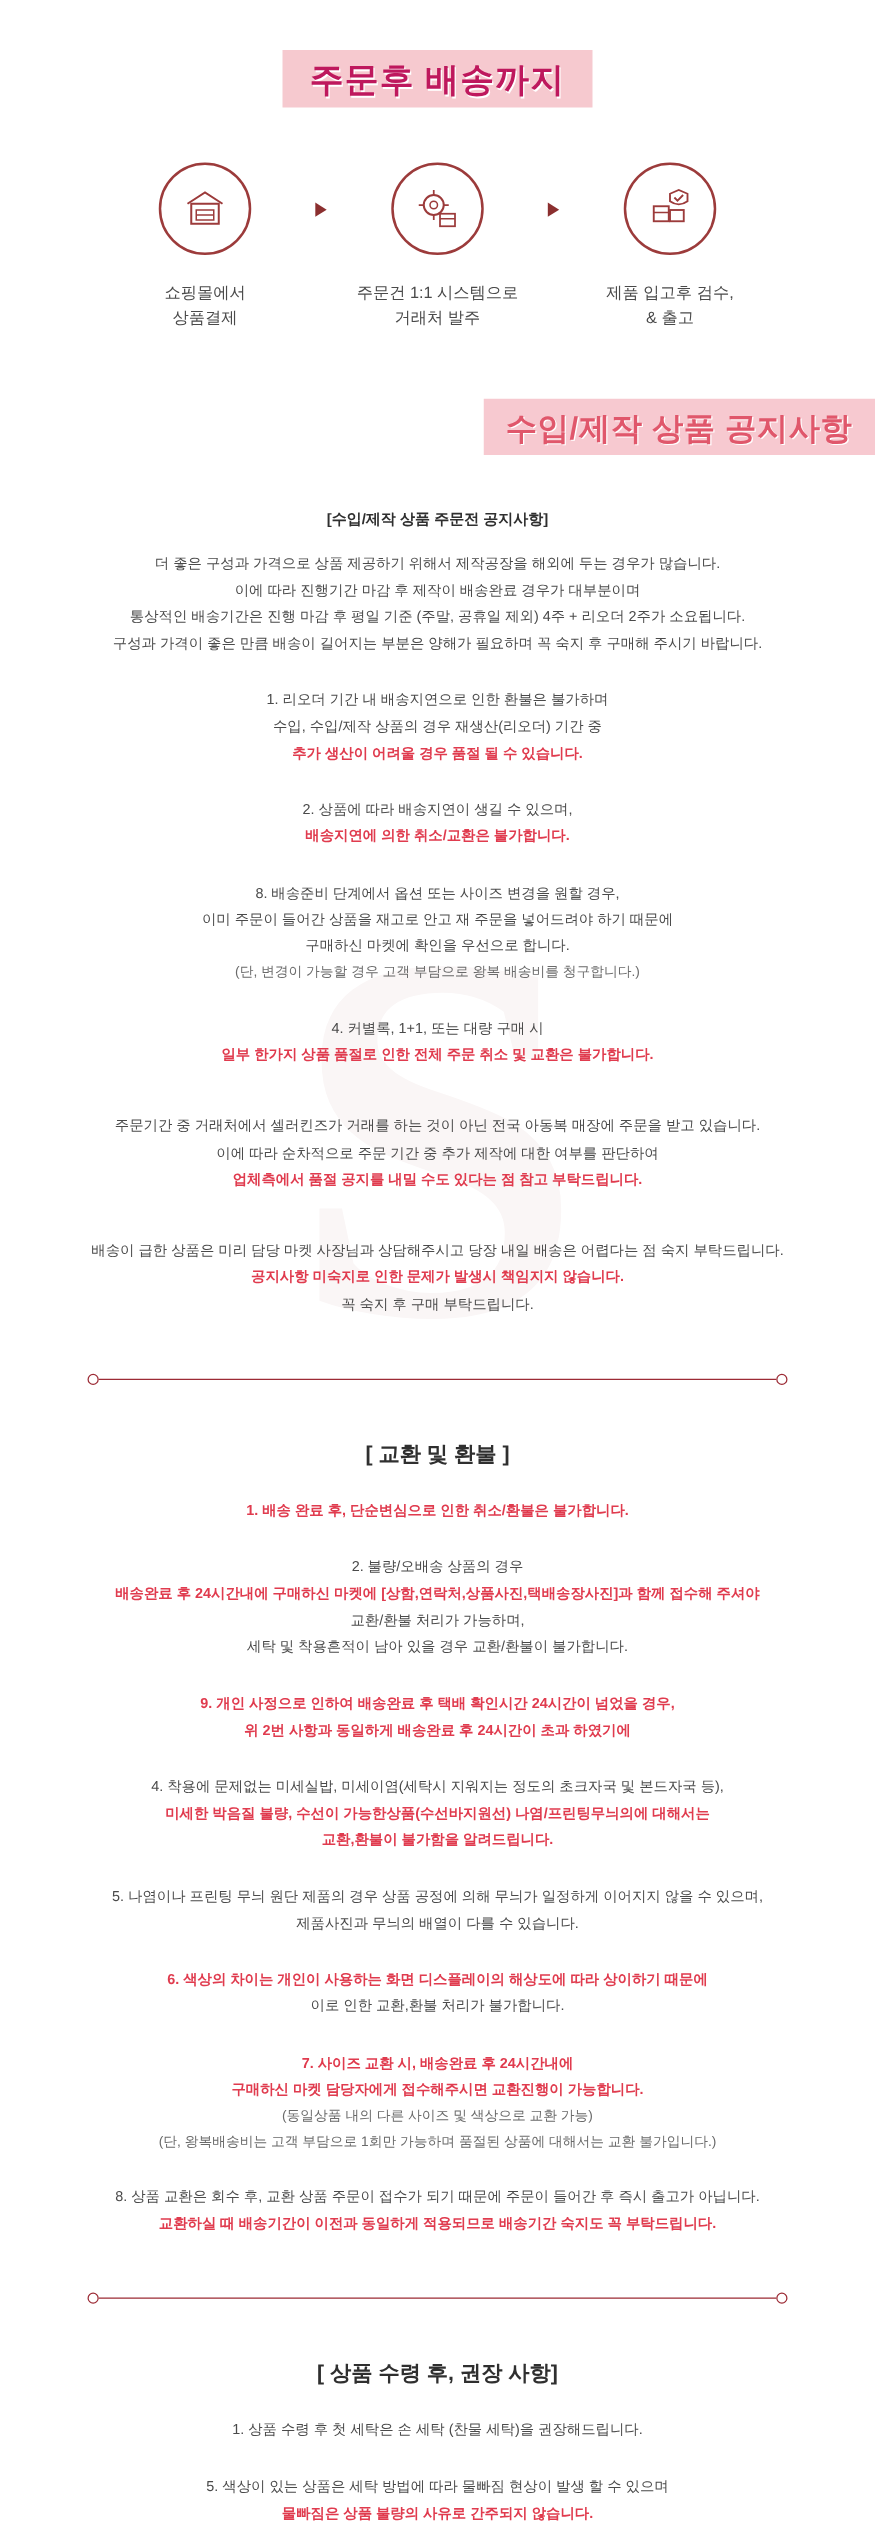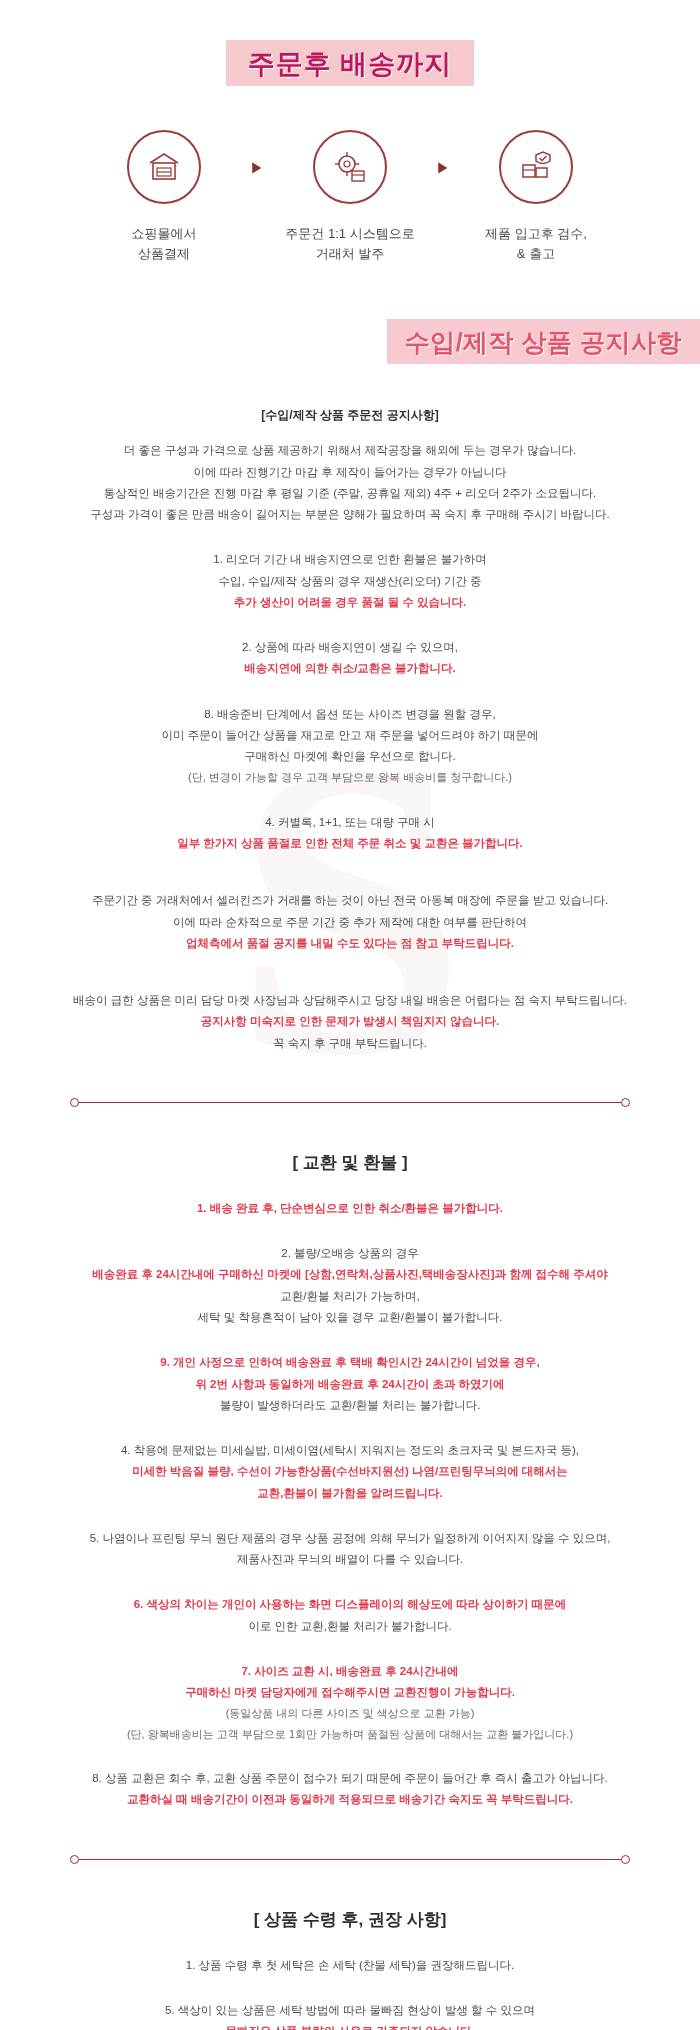--- a/index.html
+++ b/index.html
@@ -243,21 +243,21 @@
       </div>
     </div>
 
     <div class="spacer-40"></div>
     <div class="block">
       <span class="head-bold">[수입/제작 상품 주문전 공지사항]</span>
     </div>
 
     <div class="block gap-sm">
       <div>더 좋은 구성과 가격으로 상품 제공하기 위해서 제작공장을 해외에 두는 경우가 많습니다.</div>
-      <div>이에 따라 진행기간 마감 후 제작이 들어가는 경우가 아닙니다</div>
+      <div>이에 따라 진행기간 마감 후 제작이 배송완료 경우가 대부분이며</div>
       <div>통상적인 배송기간은 진행 마감 후 평일 기준 (주말, 공휴일 제외) 4주 + 리오더 2주가 소요됩니다.</div>
       <div>구성과 가격이 좋은 만큼 배송이 길어지는 부분은 양해가 필요하며 꼭 숙지 후 구매해 주시기 바랍니다.</div>
     </div>
 
     <div class="block gap-md">
       <div>1. 리오더 기간 내 배송지연으로 인한 환불은 불가하며</div>
       <div>수입, 수입/제작 상품의 경우 재생산(리오더) 기간 중</div>
       <div class="red">추가 생산이 어려울 경우 품절 될 수 있습니다.</div>
     </div>
 
@@ -305,21 +305,20 @@
     <div class="block gap-md">
       <div>2. 불량/오배송 상품의 경우</div>
       <div class="red">배송완료 후 24시간내에 구매하신 마켓에 [상함,연락처,상품사진,택배송장사진]과 함께 접수해 주셔야</div>
       <div>교환/환불 처리가 가능하며,</div>
       <div>세탁 및 착용흔적이 남아 있을 경우 교환/환불이 불가합니다.</div>
     </div>
 
     <div class="block gap-md">
       <div class="red">9. 개인 사정으로 인하여 배송완료 후 택배 확인시간 24시간이 넘었을 경우,</div>
       <div class="red">위 2번 사항과 동일하게 배송완료 후 24시간이 초과 하였기에</div>
-      <div>불량이 발생하더라도 교환/환불 처리는 불가합니다.</div>
     </div>
 
     <div class="block gap-md">
       <div>4. 착용에 문제없는 미세실밥, 미세이염(세탁시 지워지는 정도의 초크자국 및 본드자국 등),</div>
       <div class="red">미세한 박음질 불량, 수선이 가능한상품(수선바지원선) 나염/프린팅무늬의에 대해서는</div>
       <div class="red">교환,환불이 불가함을 알려드립니다.</div>
     </div>
 
     <div class="block gap-md">
       <div>5. 나염이나 프린팅 무늬 원단 제품의 경우 상품 공정에 의해 무늬가 일정하게 이어지지 않을 수 있으며,</div>

